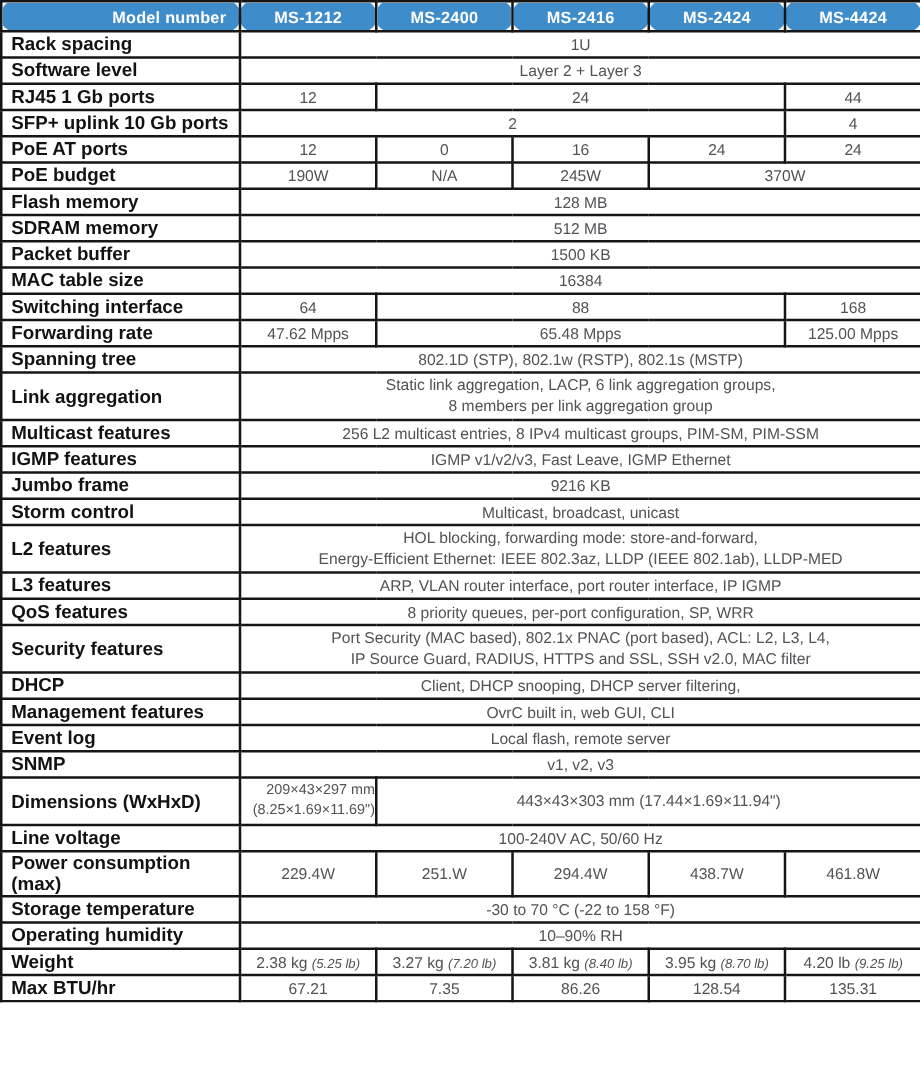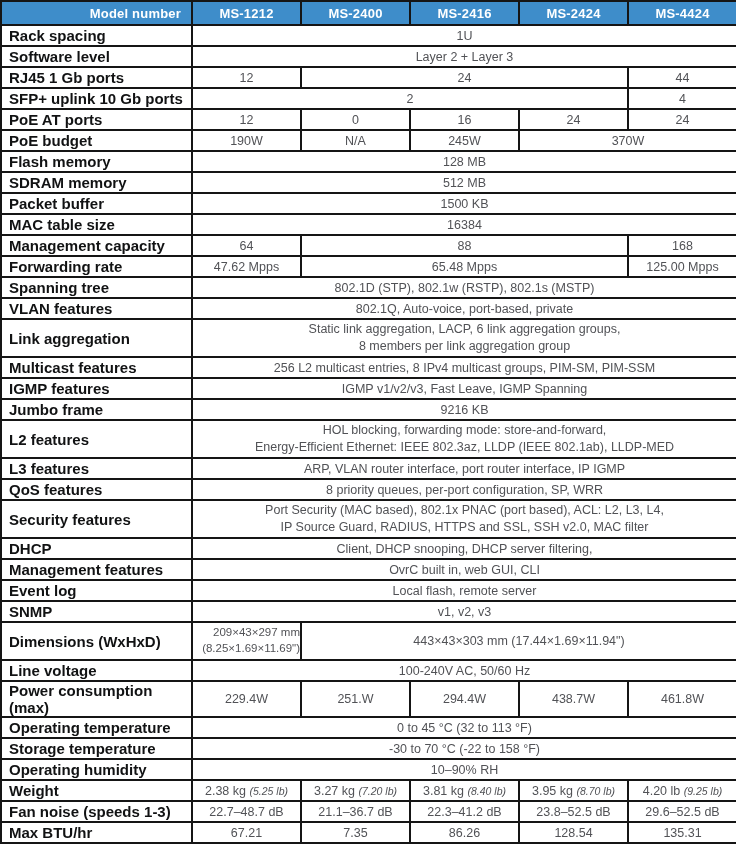--- a/index.html
+++ b/index.html
@@ -27,20 +27,21 @@
   }
   
   thead th{
     background:var(--header-bg);
     color:var(--header-text);
     font-size:13px;
     font-weight:bold;
     height:22px;
     text-align:center;
     letter-spacing:.2px;
+    border-radius:10px;
   }
   thead th.corner{
     text-align:right;
     padding-right:10px;
   }
   
   tbody th.rowlabel{
     text-align:left;
     font-size:15px;
     font-weight:bold;
@@ -129,57 +130,57 @@
       </tr>
       <tr class="single">
         <th class="rowlabel" scope="row">Packet buffer</th>
         <td class="val" colspan="5"><span>1500 KB</span></td>
       </tr>
       <tr class="single">
         <th class="rowlabel" scope="row">MAC table size</th>
         <td class="val" colspan="5"><span>16384</span></td>
       </tr>
       <tr class="single">
-        <th class="rowlabel" scope="row">Management capacity</th>
+        <th class="rowlabel" scope="row">Switching interface</th>
         <td class="val"><span>64</span></td>
         <td class="val" colspan="3"><span>88</span></td>
         <td class="val"><span>168</span></td>
       </tr>
       <tr class="single">
         <th class="rowlabel" scope="row">Forwarding rate</th>
         <td class="val"><span>47.62 Mpps</span></td>
         <td class="val" colspan="3"><span>65.48 Mpps</span></td>
         <td class="val"><span>125.00 Mpps</span></td>
       </tr>
       <tr class="single">
         <th class="rowlabel" scope="row">Spanning tree</th>
         <td class="val" colspan="5"><span>802.1D (STP), 802.1w (RSTP), 802.1s (MSTP)</span></td>
       </tr>
-      <tr class="single">
-        <th class="rowlabel" scope="row">VLAN features</th>
-        <td class="val" colspan="5"><span>802.1Q, Auto-voice, port-based, private</span></td>
-      </tr>
       <tr class="double">
         <th class="rowlabel" scope="row">Link aggregation</th>
         <td class="val" colspan="5">
           <div class="line">Static link aggregation, LACP, 6 link aggregation groups,</div>
           <div class="line">8 members per link aggregation group</div>
         </td>
       </tr>
       <tr class="single">
         <th class="rowlabel" scope="row">Multicast features</th>
         <td class="val" colspan="5"><span>256 L2 multicast entries, 8 IPv4 multicast groups, PIM-SM, PIM-SSM</span></td>
       </tr>
       <tr class="single">
         <th class="rowlabel" scope="row">IGMP features</th>
-        <td class="val" colspan="5"><span>IGMP v1/v2/v3, Fast Leave, IGMP Spanning</span></td>
+        <td class="val" colspan="5"><span>IGMP v1/v2/v3, Fast Leave, IGMP Ethernet</span></td>
       </tr>
       <tr class="single">
         <th class="rowlabel" scope="row">Jumbo frame</th>
         <td class="val" colspan="5"><span>9216 KB</span></td>
+      </tr>
+      <tr class="single">
+        <th class="rowlabel" scope="row">Storm control</th>
+        <td class="val" colspan="5"><span>Multicast, broadcast, unicast</span></td>
       </tr>
       <tr class="double">
         <th class="rowlabel" scope="row">L2 features</th>
         <td class="val" colspan="5">
           <div class="line">HOL blocking, forwarding mode: store-and-forward,</div>
           <div class="line">Energy-Efficient Ethernet: IEEE 802.3az, LLDP (IEEE 802.1ab), LLDP-MED</div>
         </td>
       </tr>
       <tr class="single">
         <th class="rowlabel" scope="row">L3 features</th>
@@ -226,48 +227,36 @@
       </tr>
       <tr class="single">
         <th class="rowlabel" scope="row">Power consumption (max)</th>
         <td class="val"><span>229.4W</span></td>
         <td class="val"><span>251.W</span></td>
         <td class="val"><span>294.4W</span></td>
         <td class="val"><span>438.7W</span></td>
         <td class="val"><span>461.8W</span></td>
       </tr>
       <tr class="single">
-        <th class="rowlabel" scope="row">Operating temperature</th>
-        <td class="val" colspan="5"><span>0 to 45 °C (32 to 113 °F)</span></td>
-      </tr>
-      <tr class="single">
         <th class="rowlabel" scope="row">Storage temperature</th>
         <td class="val" colspan="5"><span>-30 to 70 °C (-22 to 158 °F)</span></td>
       </tr>
       <tr class="single">
         <th class="rowlabel" scope="row">Operating humidity</th>
         <td class="val" colspan="5"><span>10–90% RH</span></td>
       </tr>
       <tr class="single">
         <th class="rowlabel" scope="row">Weight</th>
         <td class="val"><span>2.38 kg</span> <span class="small">(5.25 lb)</span></td>
         <td class="val"><span>3.27 kg</span> <span class="small">(7.20 lb)</span></td>
         <td class="val"><span>3.81 kg</span> <span class="small">(8.40 lb)</span></td>
         <td class="val"><span>3.95 kg</span> <span class="small">(8.70 lb)</span></td>
         <td class="val"><span>4.20 lb</span> <span class="small">(9.25 lb)</span></td>
       </tr>
       <tr class="single">
-        <th class="rowlabel" scope="row">Fan noise (speeds 1-3)</th>
-        <td class="val"><span>22.7–48.7 dB</span></td>
-        <td class="val"><span>21.1–36.7 dB</span></td>
-        <td class="val"><span>22.3–41.2 dB</span></td>
-        <td class="val"><span>23.8–52.5 dB</span></td>
-        <td class="val"><span>29.6–52.5 dB</span></td>
-      </tr>
-      <tr class="single">
         <th class="rowlabel" scope="row">Max BTU/hr</th>
         <td class="val"><span>67.21</span></td>
         <td class="val"><span>7.35</span></td>
         <td class="val"><span>86.26</span></td>
         <td class="val"><span>128.54</span></td>
         <td class="val"><span>135.31</span></td>
       </tr>
     </tbody>
 </table>
 

